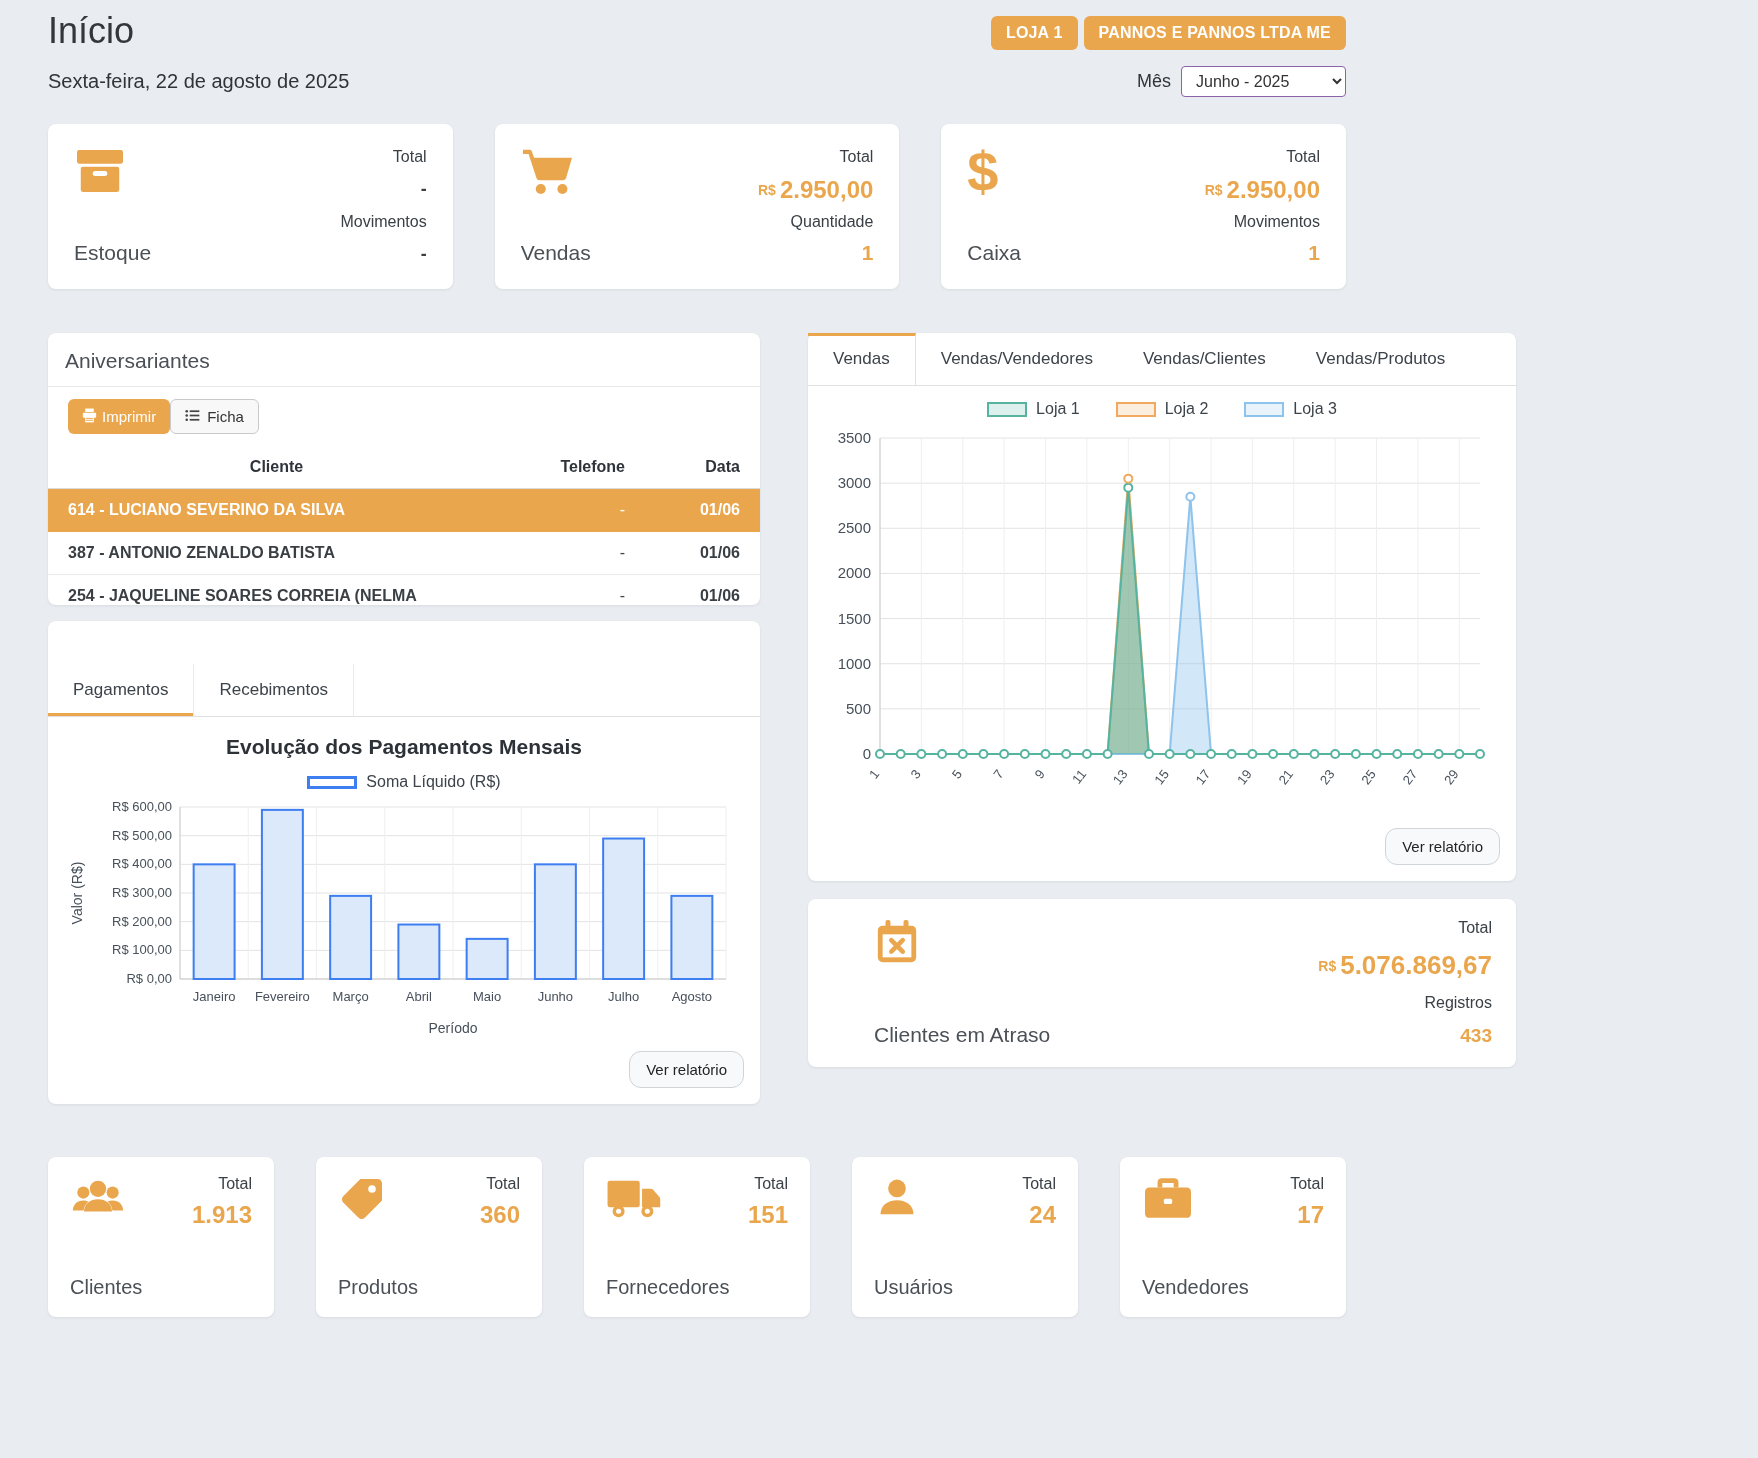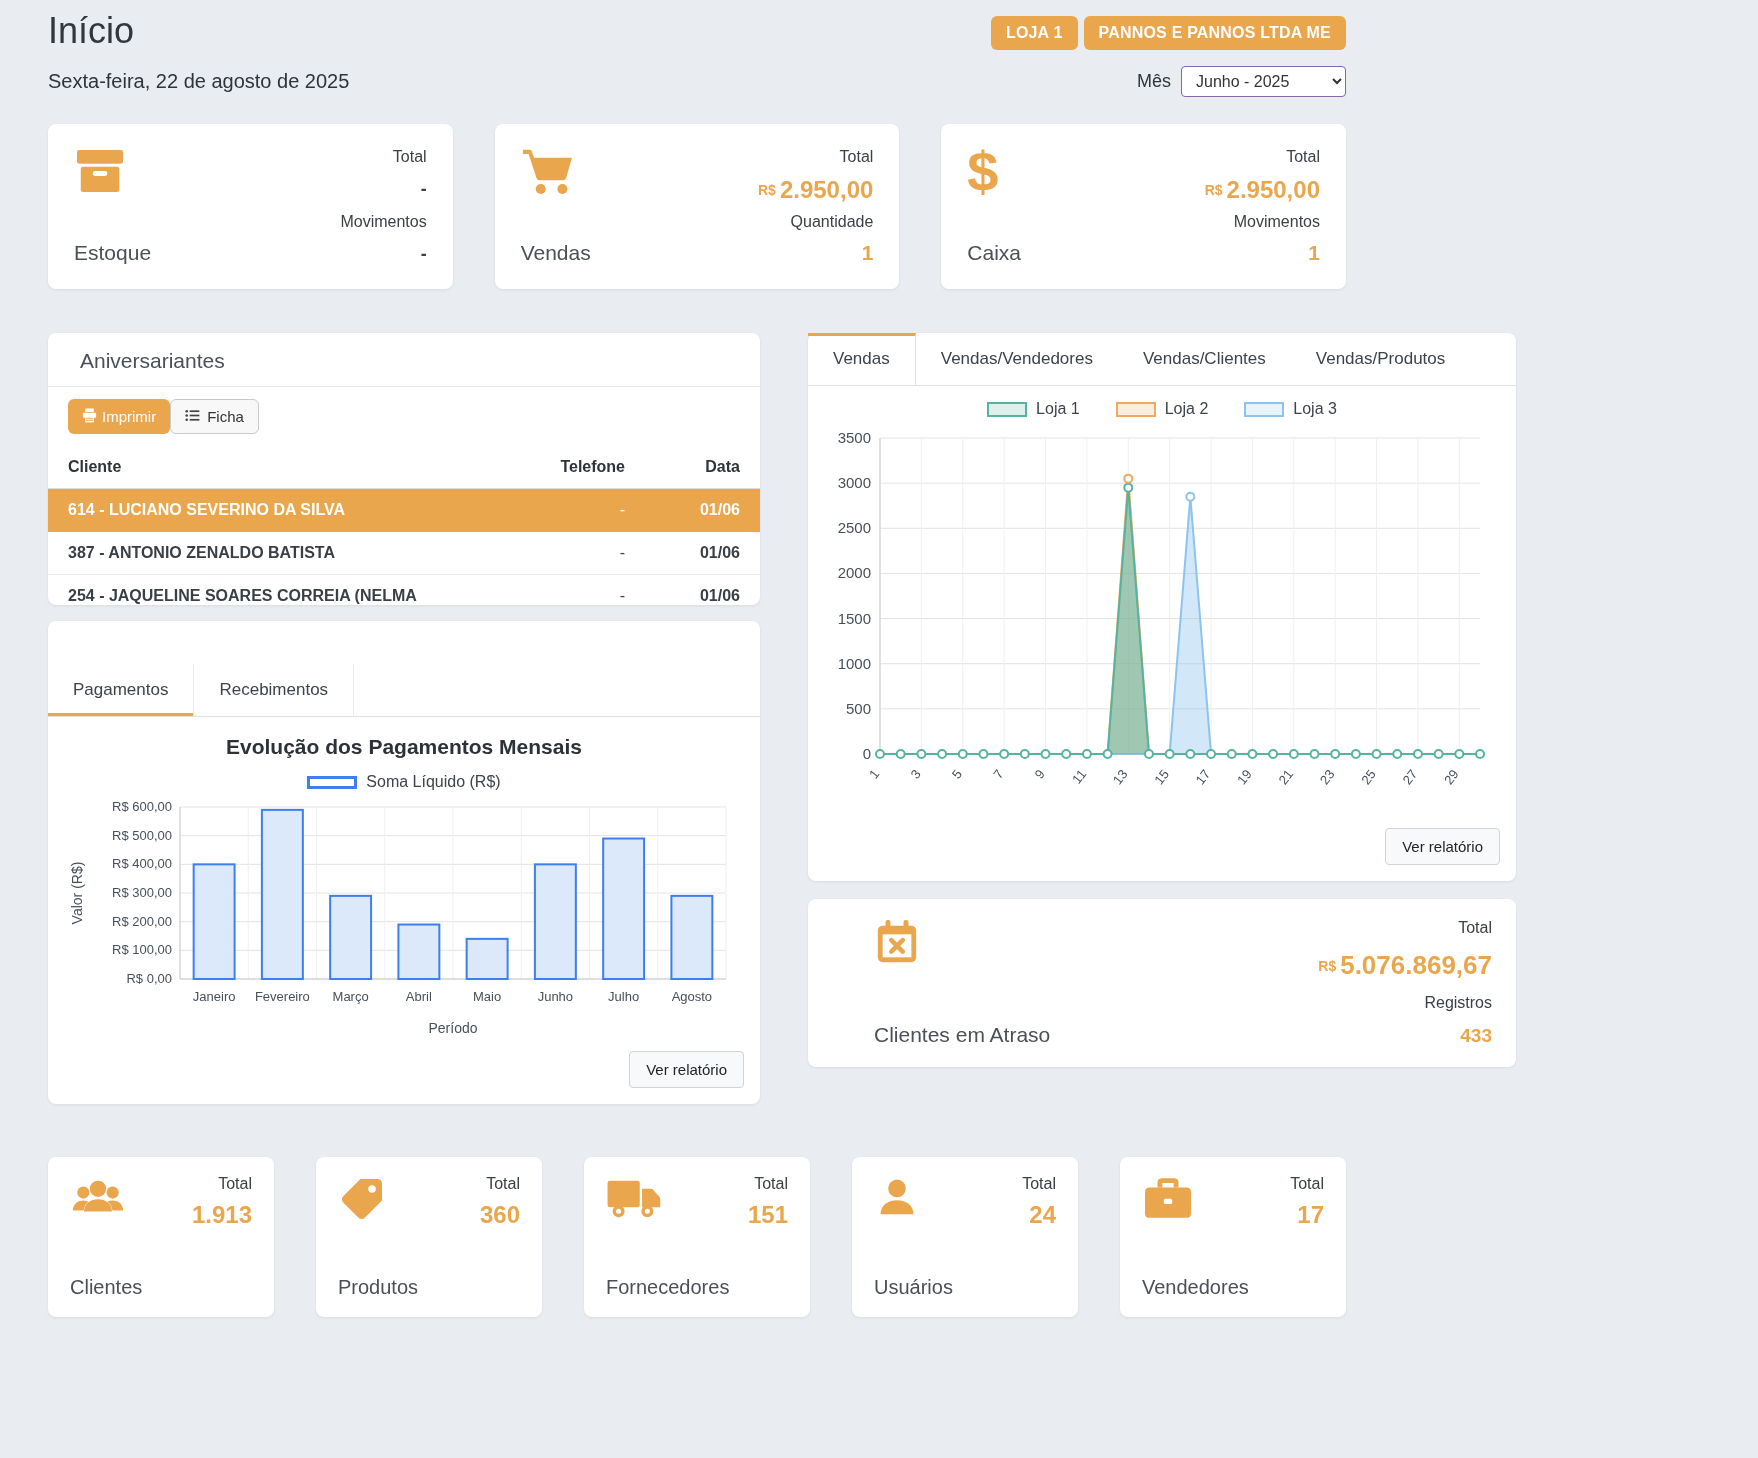--- a/index.html
+++ b/index.html
@@ -46,34 +46,34 @@
   .wicon { fill: #fff; }
   .dollar-glyph { font-size: 56px; font-weight: bold; color: var(--accent); line-height: .85; }
 
   
   .main-grid { display: grid; grid-template-columns: 712px 708px; column-gap: 48px; margin-top: 44px; align-items: start; }
   .left-col { display: flex; flex-direction: column; gap: 16px; }
   .right-col { display: flex; flex-direction: column; gap: 18px; }
 
   
   .aniv-panel { height: 272px; overflow: hidden; }
-  .panel-title { font-size: 21px; color: var(--muted); padding: 16px 32px 13px; border-bottom: 1px solid #e8e8e8; }
+  .panel-title { font-size: 21px; color: var(--muted); padding: 16px 17px 13px; border-bottom: 1px solid #e8e8e8; }
   .toolbar { display: flex; justify-content: flex-start; gap: 0; padding: 12px 20px; }
   .btn-imprimir {
     background: var(--accent); color: #fff; border: none; border-radius: 6px;
     padding: 8px 14px; font-size: 15px; font-family: inherit; cursor: pointer;
     display: inline-flex; align-items: center; gap: 5px;
   }
   .btn-ficha {
     background: #f8f8f8; color: #333; border: 1px solid #c9c9c9; border-radius: 6px;
     padding: 8px 14px; font-size: 15px; font-family: inherit; cursor: pointer;
     display: inline-flex; align-items: center; gap: 7px;
   }
   .aniv-table { width: 100%; border-collapse: collapse; font-size: 16px; }
-  .aniv-table th { text-align: left; padding: 12px 20px; border-bottom: 1px solid #dcdcdc; color: #2f343a; }
+  .aniv-table th { text-align: center; padding: 12px 20px; border-bottom: 1px solid #dcdcdc; color: #2f343a; }
   .aniv-table td { padding: 12px 20px; border-bottom: 1px solid #ececec; white-space: nowrap; }
   .col-tel { width: 140px; text-align: right !important; }
   .col-data { width: 115px; text-align: right !important; }
   .cell-name { font-weight: bold; color: #3a3f44; }
   .cell-data { font-weight: bold; color: #3a3f44; }
   tr.row-highlight { background: var(--accent); }
   tr.row-highlight td { color: #fff; border-bottom: 1px solid var(--accent); }
   .aniv-table tr { cursor: pointer; }
 
   
@@ -83,21 +83,21 @@
   .pagamentos-panel .tab { border-right: 1px solid #ececec; margin-top: 43px; }
   .pagamentos-panel .tab.active { box-shadow: inset 0 -3px 0 var(--accent); }
   .chart-title { text-align: center; font-size: 21px; font-weight: bold; color: #2d3238; padding-top: 18px; }
   .legend { display: flex; justify-content: center; align-items: center; gap: 36px; padding: 14px 0 6px; font-size: 16px; color: #3c434a; }
   .legend-item { display: inline-flex; align-items: center; gap: 9px; }
   .line-swatch { width: 40px; height: 15px; border: 2px solid #999; background: #eee; display: inline-block; }
   .bar-swatch { width: 50px; height: 13px; border: 3px solid #3d7ef0; background: #fff; display: inline-block; }
   svg.chart { display: block; margin: 0 auto; font-family: inherit; }
   .btn-row { display: flex; justify-content: flex-end; padding: 8px 16px 16px; }
   .ver-btn {
-    background: #f8f9fa; border: 1px solid #cfd4d9; border-radius: 4px;
+    background: #f8f9fa; border: 1px solid #cfd4d9; border-radius: 12px;
     padding: 9px 16px; font-size: 15px; color: #212529; font-family: inherit; cursor: pointer;
   }
 
   
   .atraso-card { height: 168px; padding: 20px 24px; display: flex; justify-content: space-between; }
   .atraso-left { display: flex; flex-direction: column; justify-content: space-between; margin-left: 42px; }
   .atraso-label { font-size: 21px; color: var(--muted); }
   .atraso-right { display: flex; flex-direction: column; justify-content: space-between; align-items: flex-end; text-align: right; }
   .big-orange { color: var(--accent); font-weight: bold; font-size: 26px; }
   .mid-orange { color: var(--accent); font-weight: bold; font-size: 19px; }

